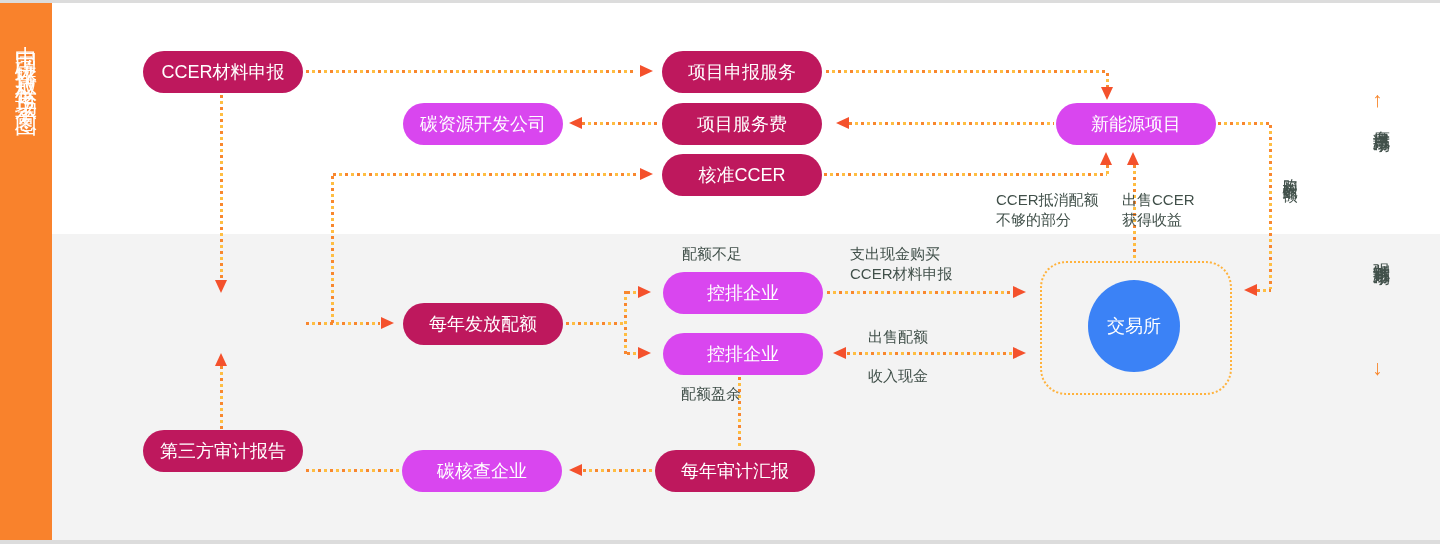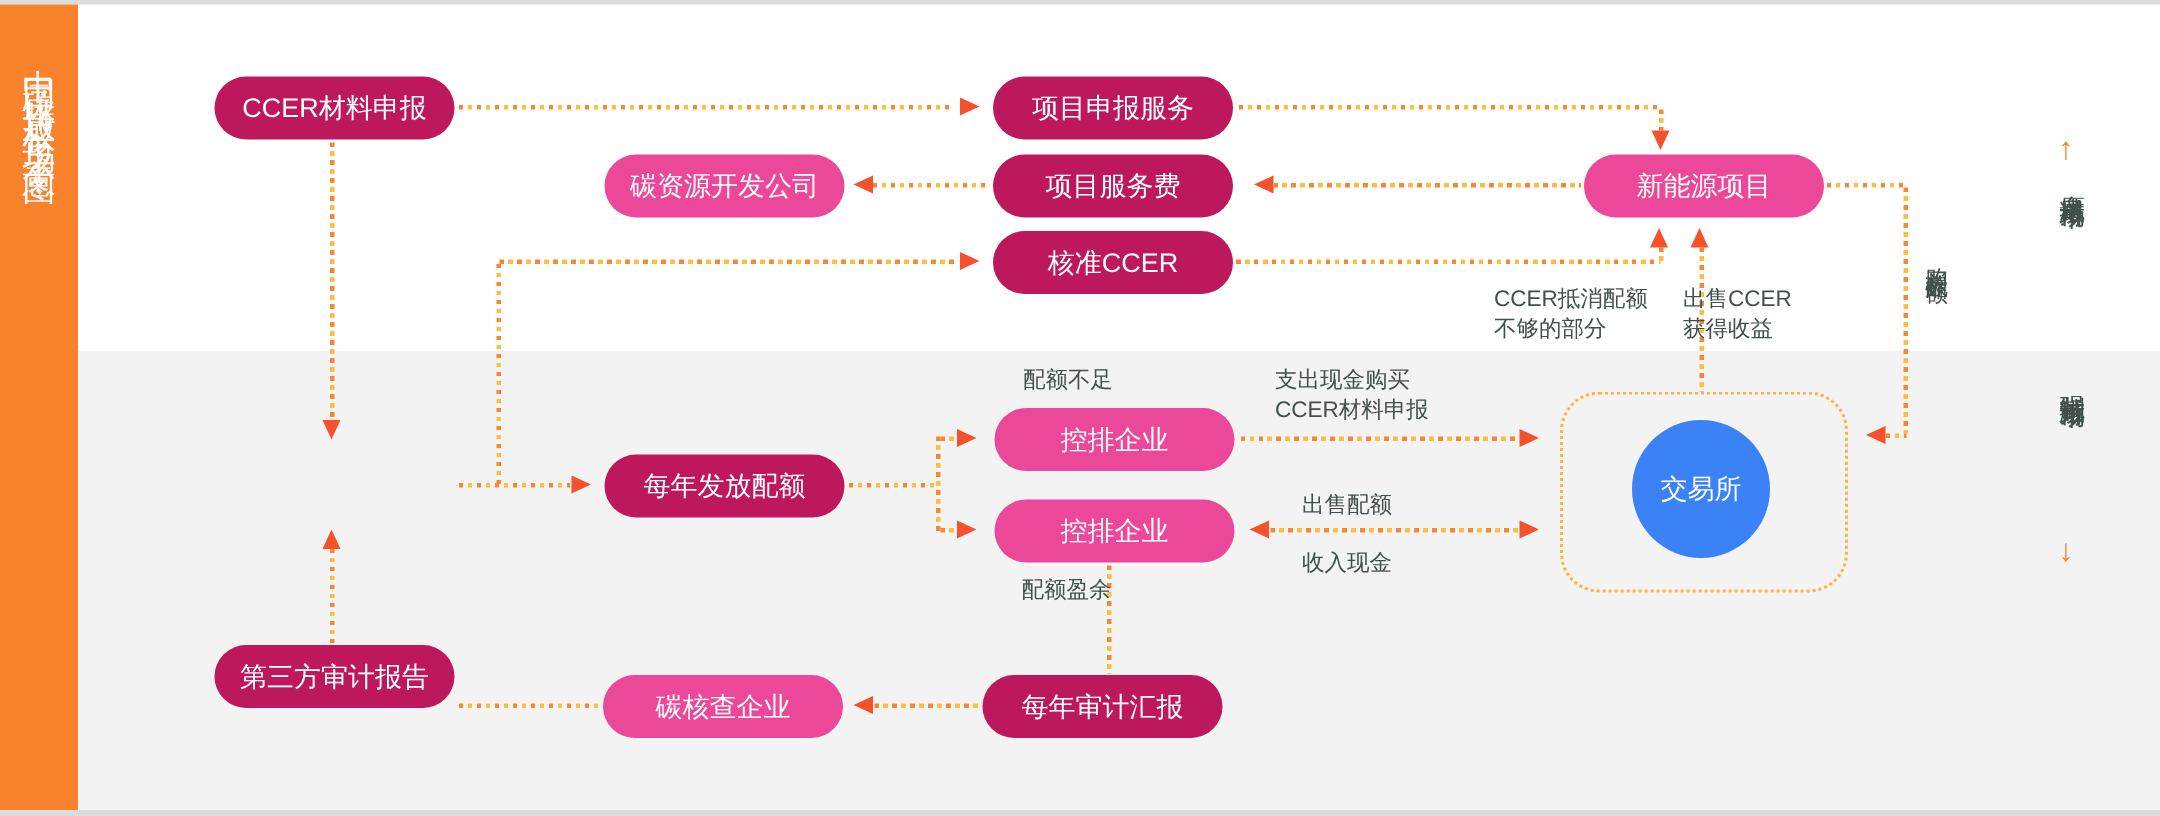--- a/index.html
+++ b/index.html
@@ -14,21 +14,21 @@
     position:absolute;left:50%;transform:translateX(-50%);top:25px;
     writing-mode:vertical-rl;text-orientation:upright;
     color:#fff;font-size:22px;letter-spacing:7px;font-weight:500;white-space:nowrap;
   }
   .pill{
     position:absolute;width:160px;height:42px;border-radius:21px;
     display:flex;align-items:center;justify-content:center;
     color:#fff;font-size:18px;font-weight:500;white-space:nowrap;
   }
   .orange{background:#be185d;}
-  .green{background:#ec4899;}
+  .green{background:#d946ef;}
   .circle{
     position:absolute;left:1088px;top:280px;width:92px;height:92px;border-radius:50%;
     background:#3b82f6;color:#fff;font-size:18px;font-weight:500;
     display:flex;align-items:center;justify-content:center;
   }
   .dotbox{
     position:absolute;left:1040px;top:261px;width:188px;height:130px;
     border:2px dotted #ffb23c;border-radius:26px;
   }
   .dh{position:absolute;height:3px;

